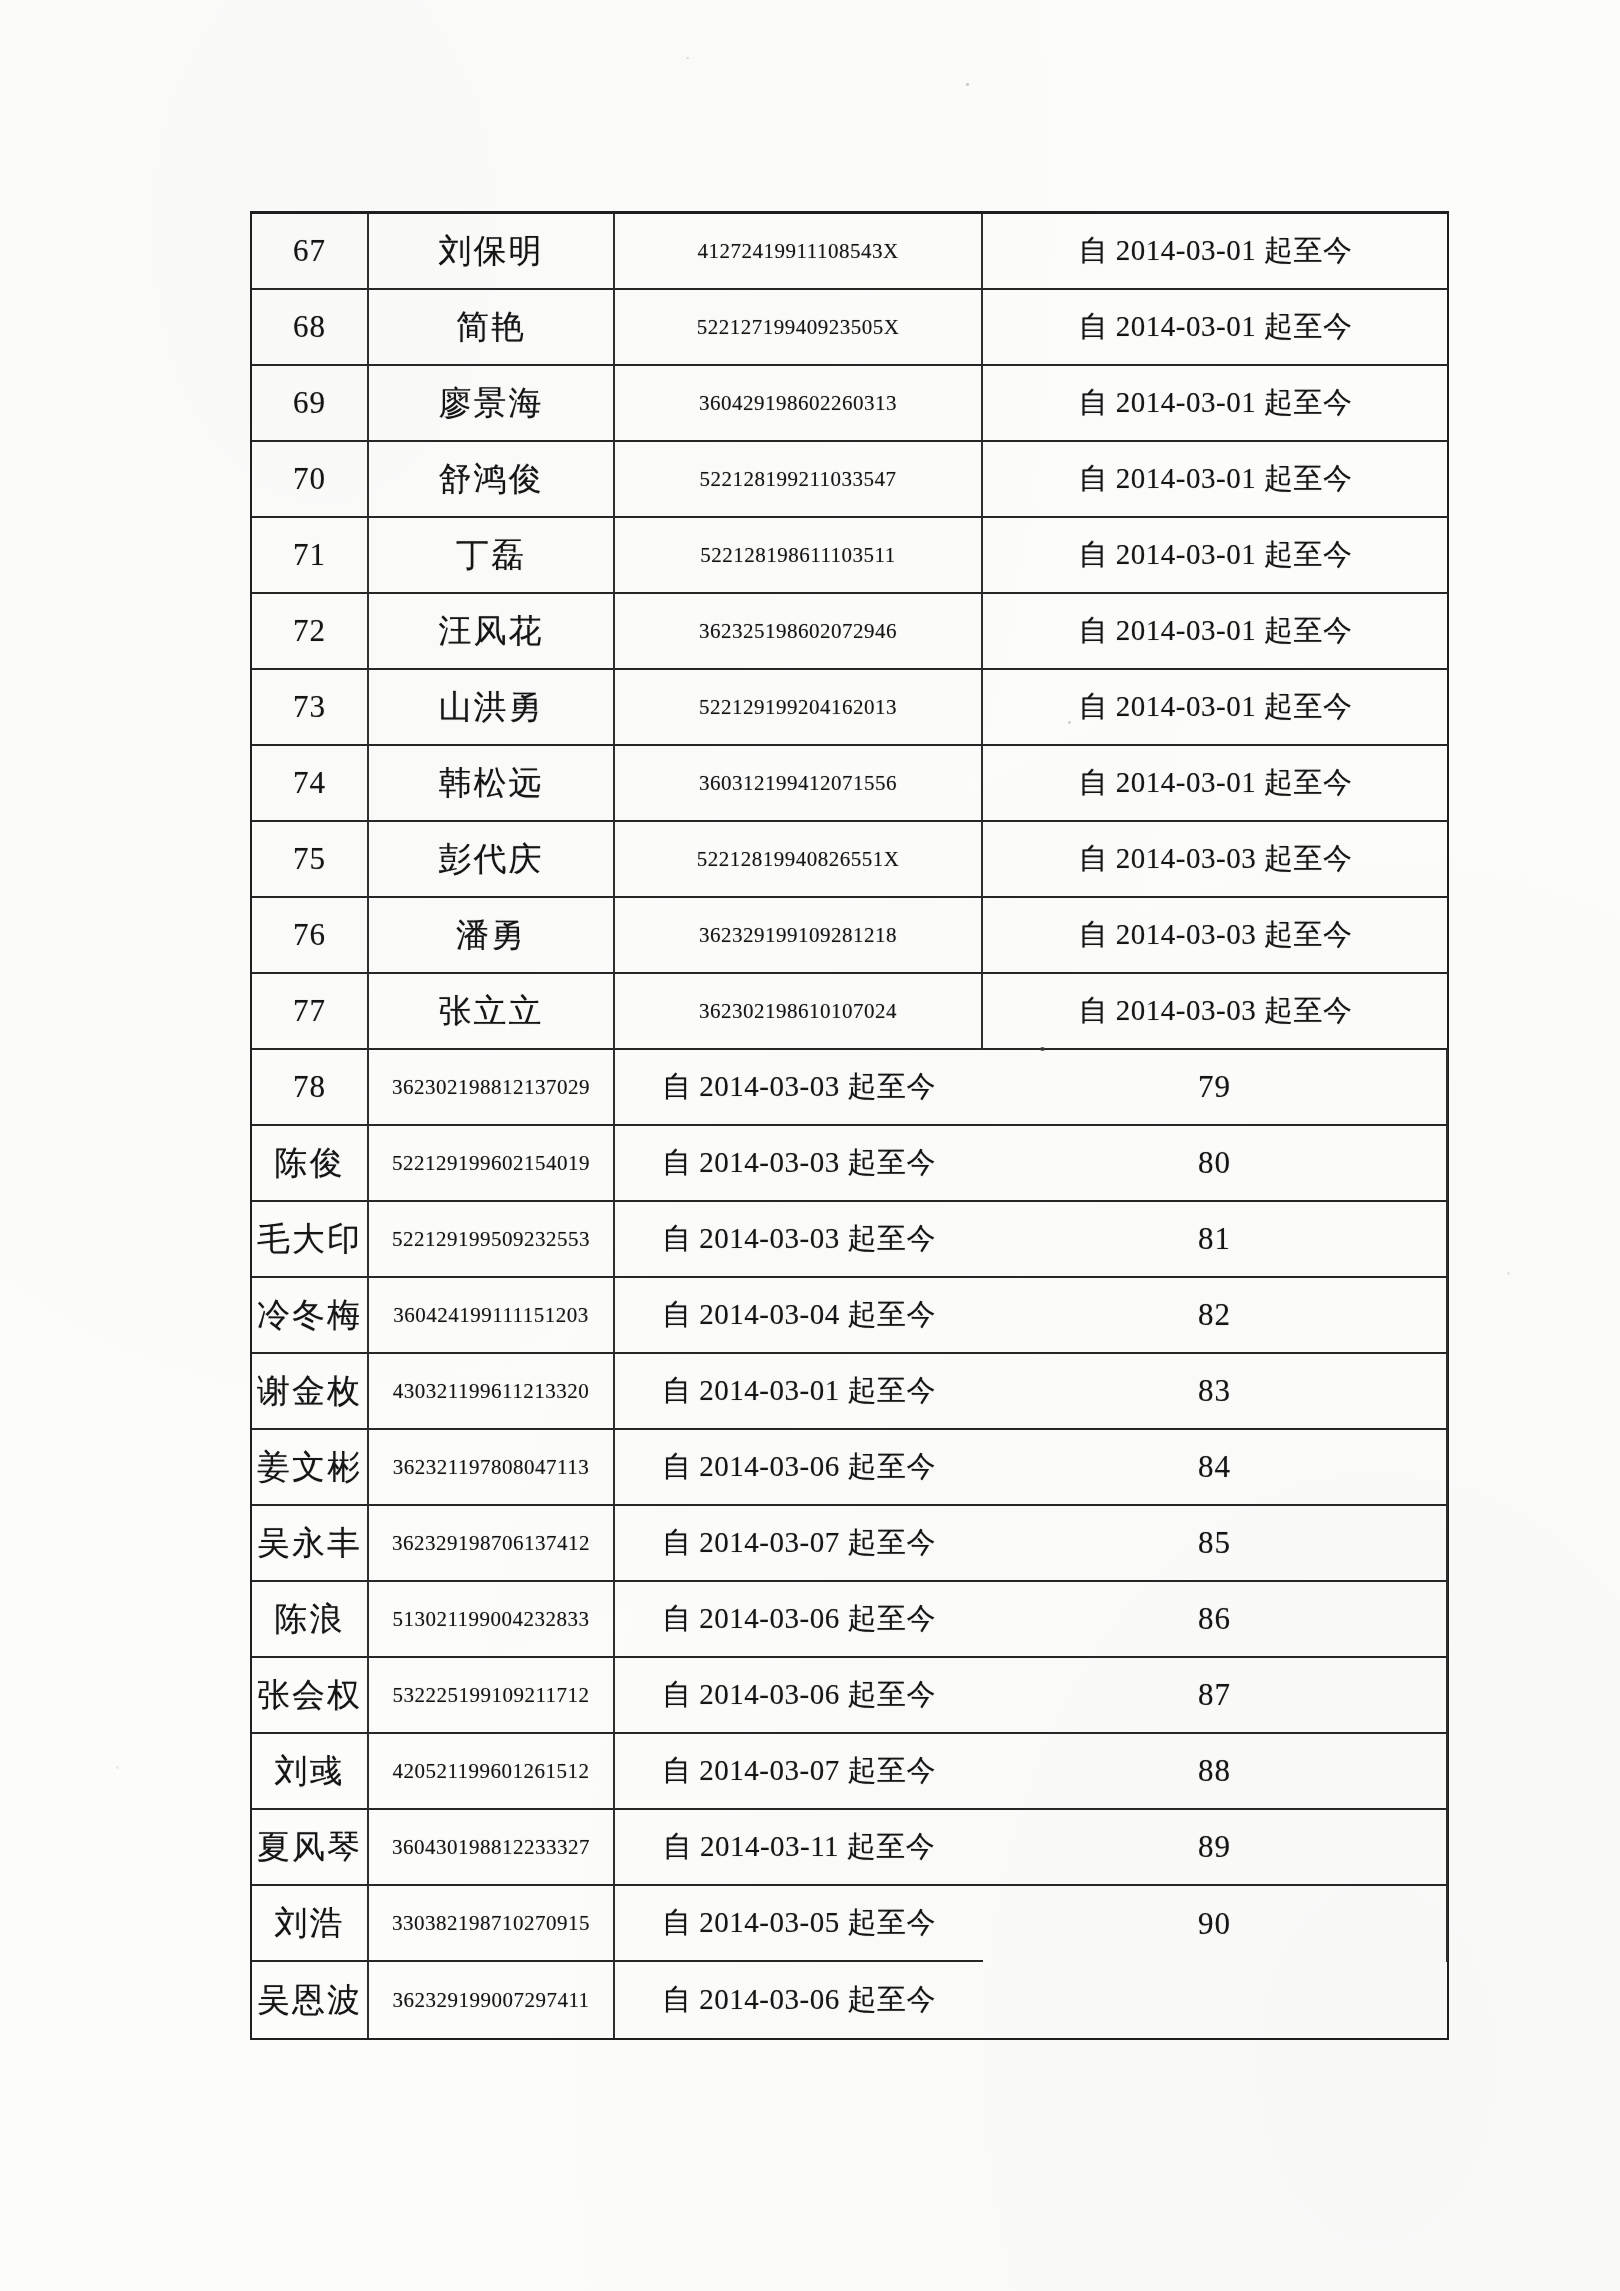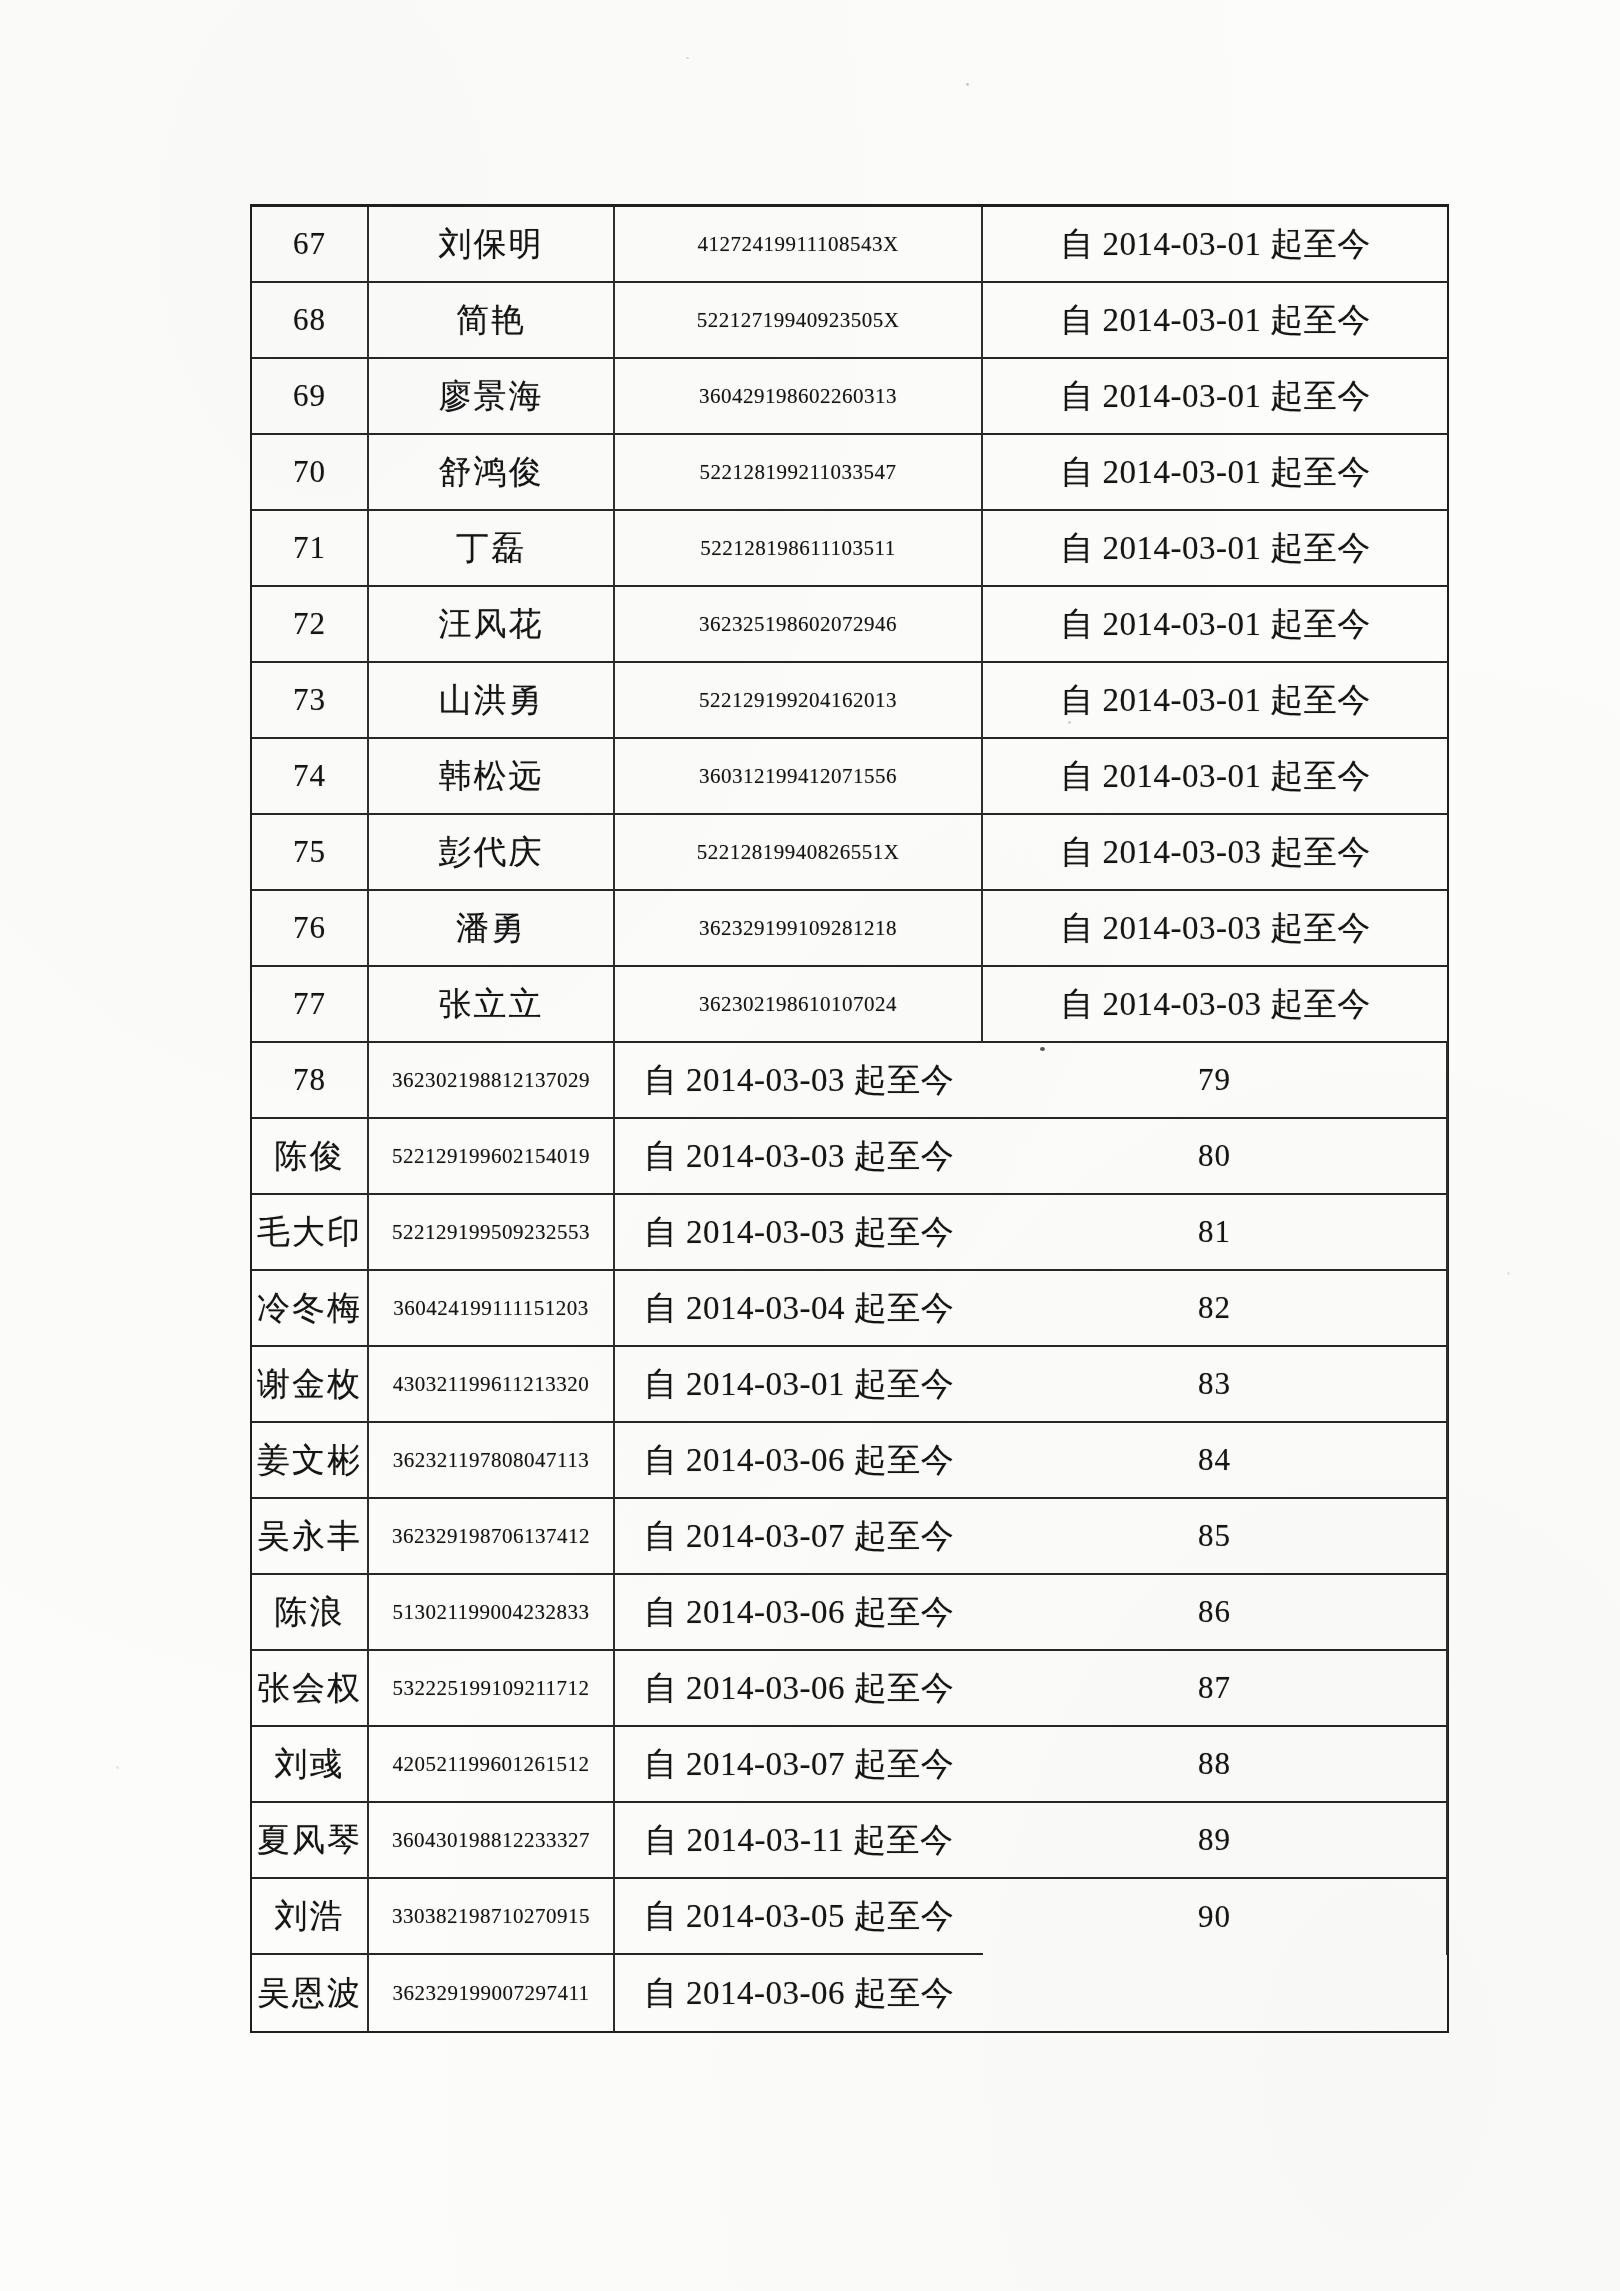--- a/index.html
+++ b/index.html
@@ -12,21 +12,21 @@
   }
   .page{
     position:absolute;inset:0;
     background:
       radial-gradient(ellipse at 20% 10%, rgba(0,0,0,0.012), transparent 60%),
       radial-gradient(ellipse at 85% 90%, rgba(0,0,0,0.015), transparent 55%),
       #fcfcfb;
   }
   .tbl{
     position:absolute;
-    left:250px;top:204px;
+    left:250px;top:211px;
     width:1195px;
     display:grid;
     grid-template-columns:117px 246px 368px 465px;
     grid-auto-rows:76px;
     border:2.9px solid #1f1f1f;
     border-top-width:3.9px;
     box-sizing:content-box;
     background:transparent;
   }
   .cell{
@@ -37,21 +37,21 @@
     border-bottom:2.9px solid #262626;
     text-shadow:0 0 1px rgba(20,20,20,0.4);
     white-space:nowrap;
     overflow:visible;
   }
   .col3{border-right:none;}
   .lastrow{border-bottom:none;}
   .col0{font-size:31px;letter-spacing:1px;}
   .col1{font-size:33px;letter-spacing:2px;text-align:center;}
   .col2{font-size:21px;letter-spacing:0.5px;}
-  .col3{font-size:33px;letter-spacing:0.5px;}
+  .col3{font-size:29px;letter-spacing:0.5px;}
   .speck{position:absolute;border-radius:50%;}
   .speck-a{left:1040px;top:1047px;width:4.9px;height:3.9px;background:#3a3a3a;opacity:.85;}
   .speck-b{left:966px;top:83px;width:2.9px;height:2.9px;background:#9a9a9a;opacity:.55;}
   .speck-c{left:686px;top:57px;width:2.9px;height:2px;background:#b5b5b5;opacity:.45;}
   .speck-d{left:1507px;top:1272px;width:2.9px;height:2.9px;background:#c2c2c2;opacity:.4;}
   .speck-e{left:116px;top:1766px;width:2.9px;height:2.9px;background:#c6c6c6;opacity:.35;}
   .speck-f{left:1068px;top:721px;width:2.9px;height:2.9px;background:#8d8d8d;opacity:.4;}
 </style>
 </head>
 <body>

